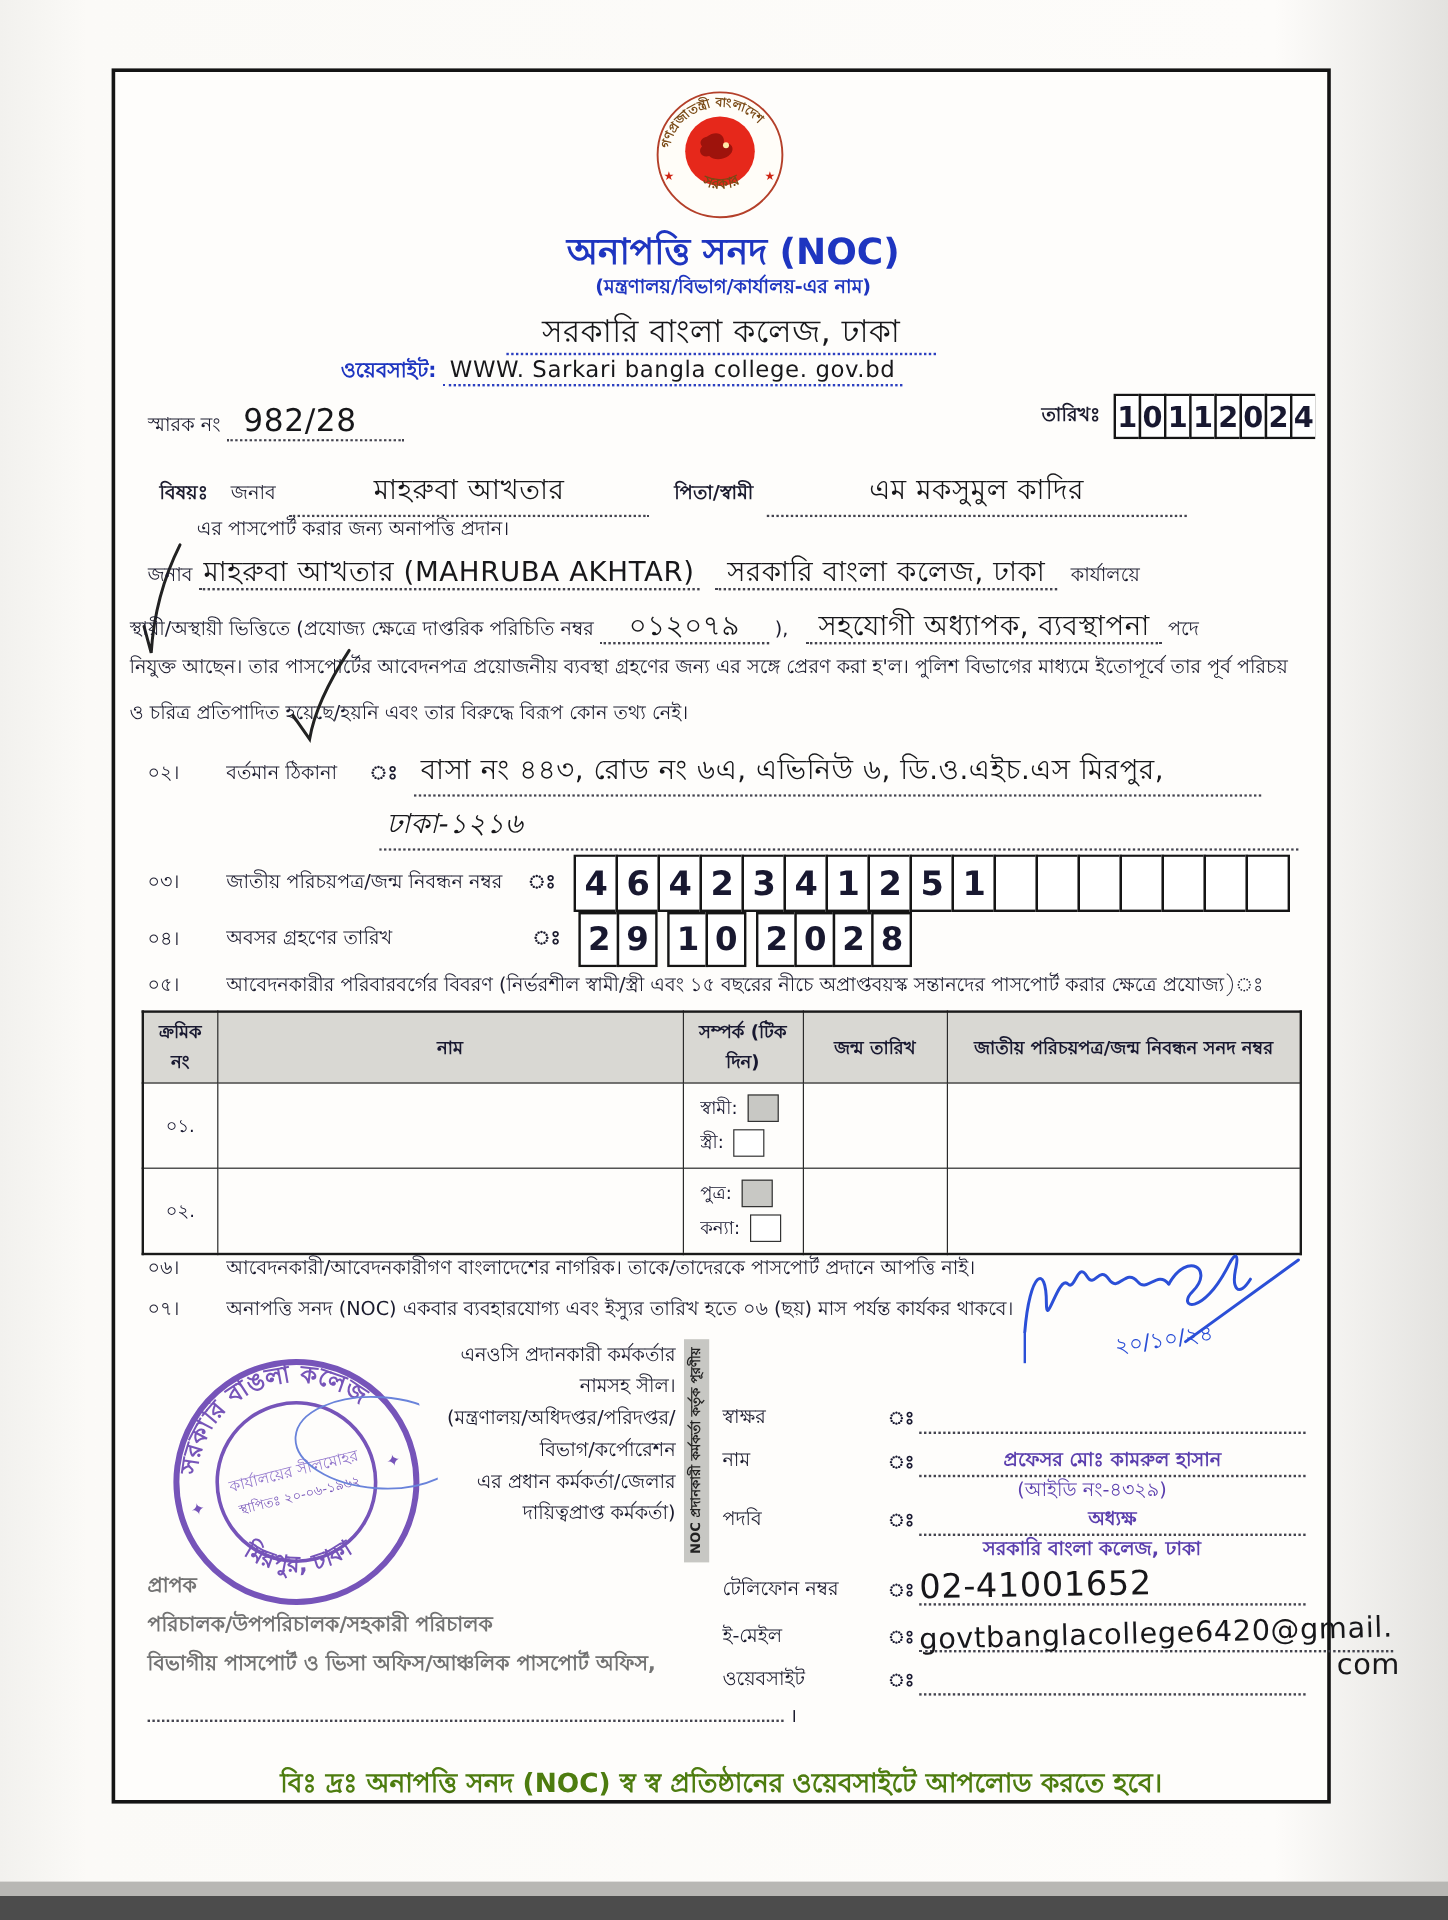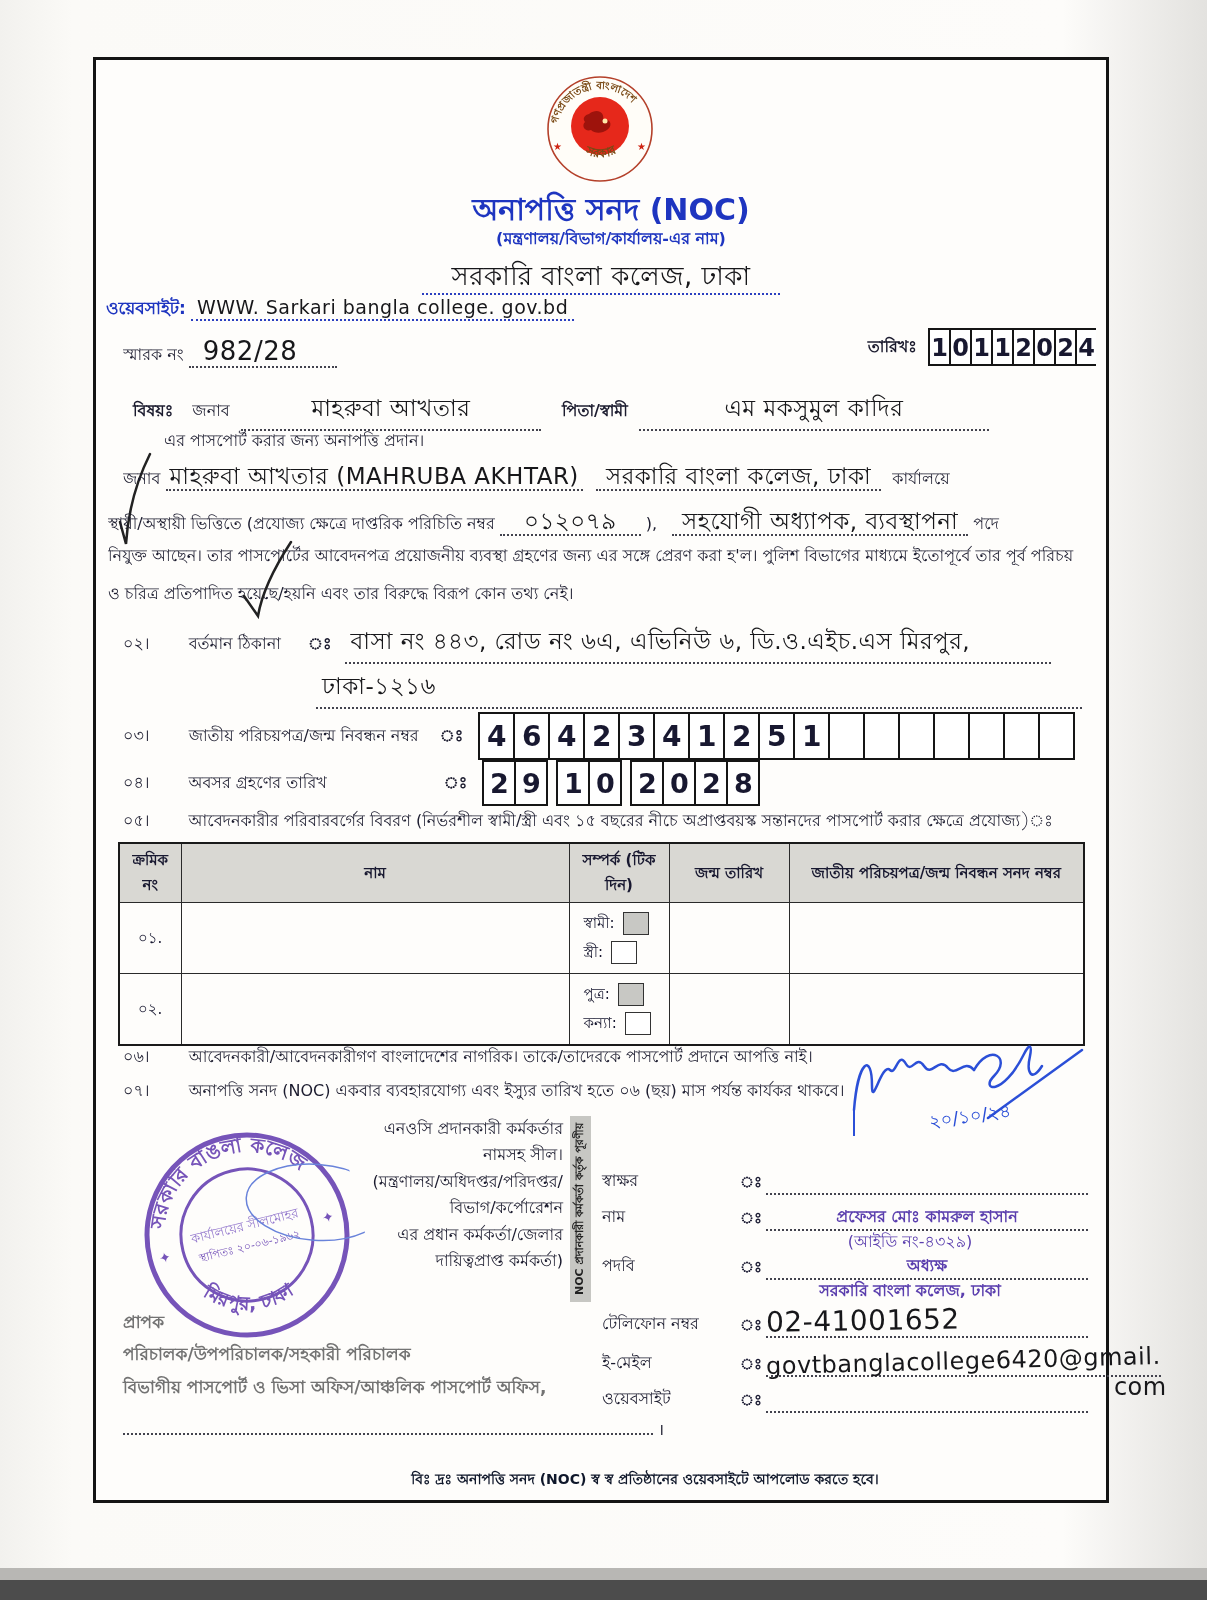--- a/index.html
+++ b/index.html
@@ -37,21 +37,21 @@
   .relrow{display:flex;align-items:center;justify-content:flex-start;margin:4px 0 4px 8px;font-size:15px;}
   .vband{
     writing-mode:vertical-rl;transform:rotate(180deg);background:#c7c7c3;
     font-size:11px;font-weight:bold;color:#222;text-align:center;padding:2px 1px;
   }
   .offrow{display:flex;align-items:flex-end;margin-bottom:9px;}
   .offlabel{width:128px;font-size:16px;color:#1b1b2e;flex:none;}
   .offcolon{flex:none;font-size:15px;padding:0 4px 0 0;}
   .offval{flex:1;border-bottom:2px dotted #43434e;min-height:22px;position:relative;text-align:center;}
   .stampline{font-size:16px;line-height:1.1;}
-  .footer-note{font-size:14px;font-weight:bold;color:#0f172a;text-align:center;padding-left:44px;}
+  .footer-note{font-size:22px;font-weight:bold;color:#4d7c0f;text-align:center;}
   .scan-strip1{position:absolute;left:0;top:1568px;width:1207px;height:12px;background:#b8b7b4;}
   .scan-strip2{position:absolute;left:0;top:1580px;width:1207px;height:20px;background:#4c4c4c;}
 </style>
 </head>
 <body>
 
 <div class="frame">
 
   <div class="abs" style="left:449px;top:14px;width:110px;height:110px;">
     <svg width="110" height="110" viewBox="0 0 110 110">
@@ -70,21 +70,21 @@
         <textPath href="#arcB" startOffset="28%">সরকার</textPath>
       </text>
     </svg>
   </div>
 
   <div class="abs blue b" style="left:0;top:126px;width:1010px;text-align:center;font-size:30px;">অনাপত্তি সনদ (NOC)</div>
   <div class="abs blue b" style="left:0;top:166px;width:1010px;text-align:center;font-size:16px;">(মন্ত্রণালয়/বিভাগ/কার্যালয়-এর নাম)</div>
   <div class="abs" style="left:0;top:196px;width:1010px;text-align:center;">
     <span class="hw dotted-blue" style="padding:0 30px 2px 30px;font-size:26px;">সরকারি বাংলা কলেজ, ঢাকা</span>
   </div>
-  <div class="abs nowrap" style="left:0;top:235px;width:834px;text-align:left;">
+  <div class="abs nowrap" style="left:0;top:235px;width:834px;text-align:center;">
     <span class="blue b" style="font-size:17px;">ওয়েবসাইট:</span>
     <span class="hw dotted-blue hw-sm" style="padding:0 6px 1px 6px;">WWW. Sarkari bangla college. gov.bd</span>
   </div>
 
   <div class="abs nowrap" style="left:27px;top:276px;width:420px;">
     <span class="printed">স্মারক নং</span>
     <span class="hw dotted" style="padding:0 40px 0 14px;font-size:26px;">982/28</span>
   </div>
   <div class="abs nowrap" style="left:700px;top:268px;width:300px;text-align:right;">
     <span class="printed b" style="margin-right:6px;">তারিখঃ</span>
@@ -127,21 +127,21 @@
       <path d="M55,2 C38,28 26,52 22,76 L8,56" stroke="#222" stroke-width="2.5" fill="none" stroke-linecap="round"></path>
     </svg>
   </div>
 
   <div class="abs nowrap" style="left:27px;top:563px;width:983px;">
     <span class="printed">০২।</span>
     <span class="printed" style="margin-left:34px;">বর্তমান ঠিকানা</span>
     <span class="printed b" style="margin:0 8px 0 22px;">ঃ</span>
     <span class="hw dotted" style="display:inline-block;width:700px;padding-left:6px;">বাসা নং ৪৪৩, রোড নং ৬এ, এভিনিউ ৬, ডি.ও.এইচ.এস মিরপুর,</span>
   </div>
-  <div class="abs nowrap" style="left:220px;top:608px;width:790px;">
+  <div class="abs nowrap" style="left:220px;top:608px;width:790px;font-style:italic;">
     <span class="hw dotted" style="display:inline-block;width:760px;padding-left:6px;">ঢাকা-১২১৬</span>
   </div>
 
   <div class="abs nowrap" style="left:27px;top:652px;width:983px;">
     <span class="printed">০৩।</span>
     <span class="printed" style="margin-left:34px;">জাতীয় পরিচয়পত্র/জন্ম নিবন্ধন নম্বর</span>
     <span class="printed b" style="margin:0 10px 0 16px;">ঃ</span>
     <span class="nid-b"><span class="cbox">4</span><span class="cbox">6</span><span class="cbox">4</span><span class="cbox">2</span><span class="cbox">3</span><span class="cbox">4</span><span class="cbox">1</span><span class="cbox">2</span><span class="cbox">5</span><span class="cbox">1</span><span class="cbox"></span><span class="cbox"></span><span class="cbox"></span><span class="cbox"></span><span class="cbox"></span><span class="cbox"></span><span class="cbox"></span></span>
   </div>
 

